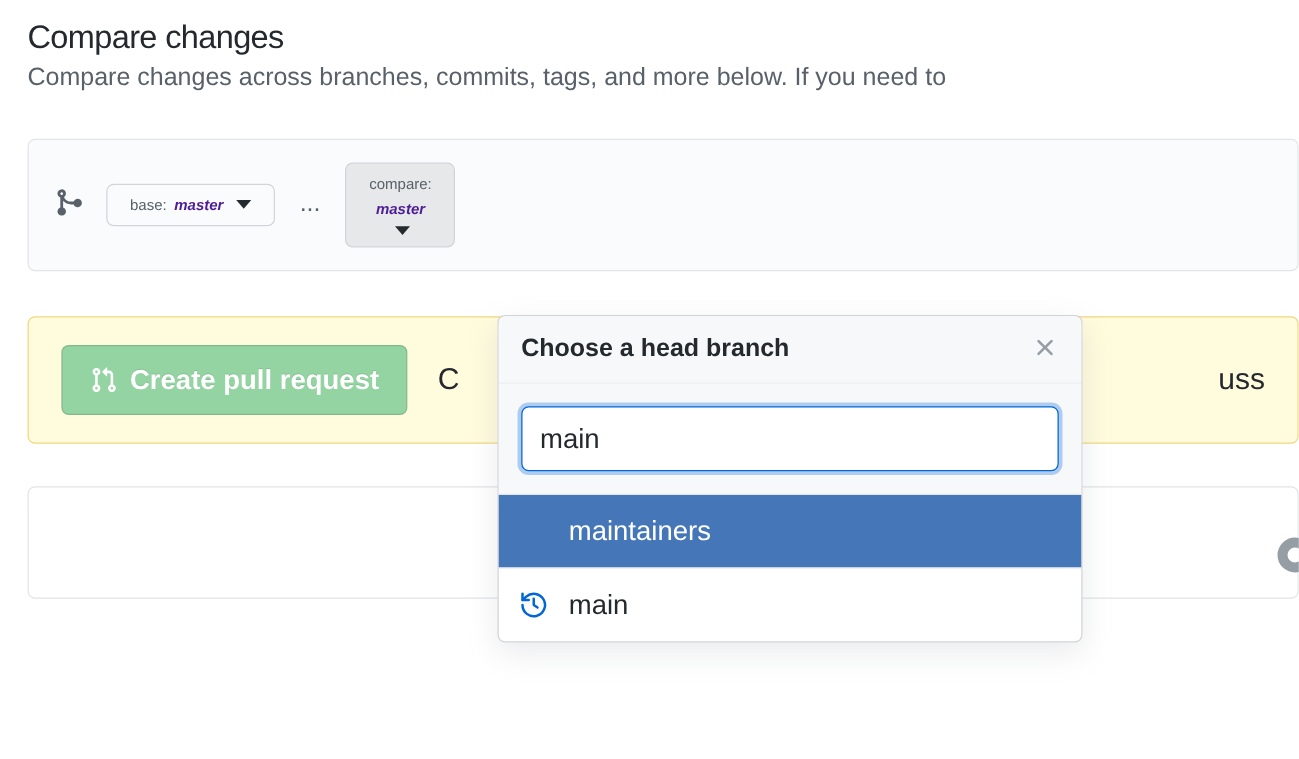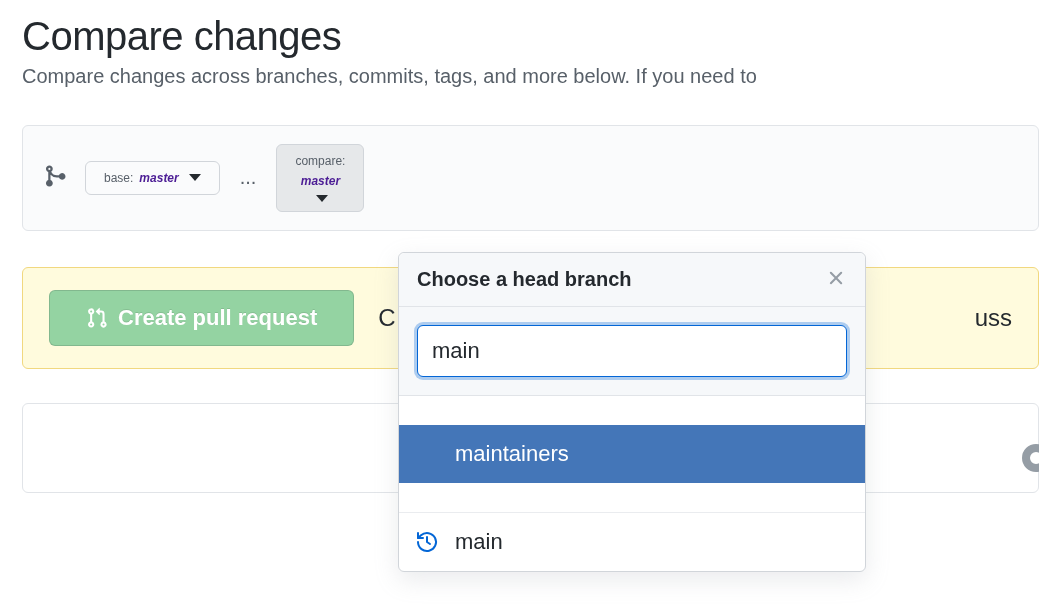--- a/index.html
+++ b/index.html
@@ -10,21 +10,21 @@
       font-size: 14px;
       width: 1039px;
       height: 607px;
       overflow: hidden;
       position: relative;
     }
     .container {
       padding-left: 22px;
     }
     h1.page-title {
-      font-size: 40px;
+      font-size: 26px;
       font-weight: 400;
       color: #24292e;
       margin-top: 14px;
       margin-bottom: 6px;
       letter-spacing: -0.5px;
     }
     .subtitle {
       font-size: 20px;
       color: #586069;
       margin-bottom: 37px;
@@ -93,21 +93,21 @@
       gap: 24px;
       margin-bottom: 34px;
     }
     .create-pr-btn {
       background: #94d3a2;
       border: 1px solid rgba(27,31,35,0.15);
       border-radius: 6px;
       color: #fff;
       font-size: 22px;
       font-weight: 600;
-      padding: 14px 36px;
+      padding: 14px 22px;
       display: inline-flex;
       align-items: center;
       gap: 10px;
       cursor: pointer;
       text-shadow: 0 -1px 0 rgba(0,0,0,0.1);
     }
     .create-pr-btn svg {
       width: 22px;
       height: 22px;
       fill: #fff;
@@ -182,21 +182,20 @@
       color: #24292e;
       font-family: inherit;
     }
     .dropdown-item {
       padding: 16px 18px 16px 56px;
       font-size: 22px;
       cursor: pointer;
       display: flex;
       align-items: center;
       position: relative;
-      margin-top: 29px;
     }
     .dropdown-item.selected {
       background: #4476b8;
       color: #fff;
     }
     .dropdown-item:not(.selected) {
       color: #24292e;
       border-top: 1px solid #eaecef;
     }
     .history-icon {

